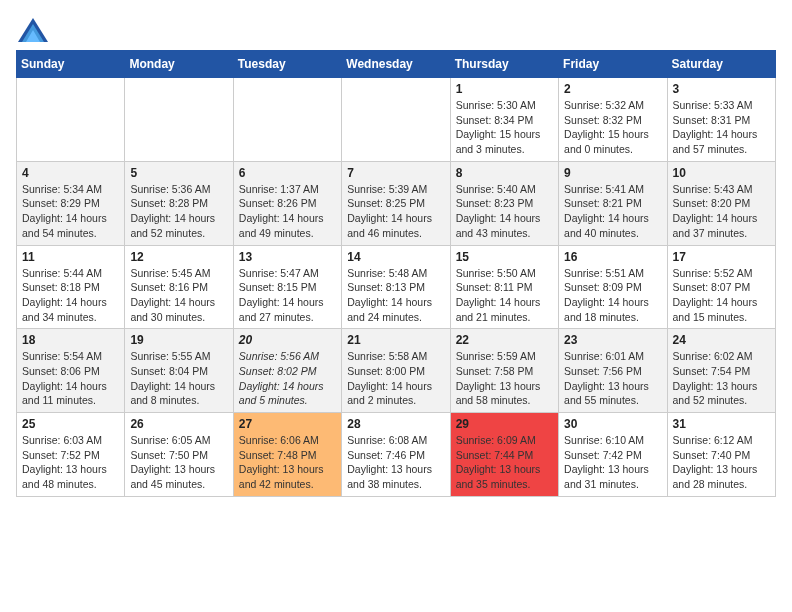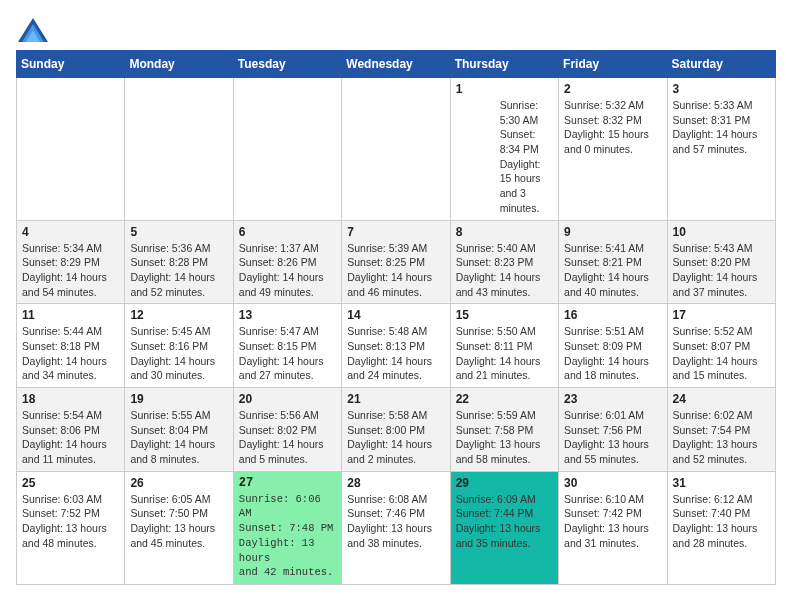--- a/index.html
+++ b/index.html
@@ -123,21 +123,21 @@
       </tr>
   </thead>
   <tbody id="calendar-body">
   <tr>
         <td class="empty-cell" style="background: rgb(255, 255, 255);"></td>
         <td class="empty-cell" style="background: rgb(255, 255, 255);"></td>
         <td class="empty-cell" style="background: rgb(255, 255, 255);"></td>
         <td class="empty-cell" style="background: rgb(255, 255, 255);"></td>
         <td style="background: rgb(255, 255, 255);">
           <span class="day-number">1</span>
-          <div class="day-detail" style="white-space: pre-line; margin-left: 44px;">Sunrise: 5:30 AM
+          <div class="day-detail" style="white-space: pre-line;">Sunrise: 5:30 AM
 Sunset: 8:34 PM
 Daylight: 15 hours
 and 3 minutes.</div>
         </td>
         <td style="background: rgb(255, 255, 255);">
           <span class="day-number">2</span>
           <div class="day-detail" style="white-space: pre-line;">Sunrise: 5:32 AM
 Sunset: 8:32 PM
 Daylight: 15 hours
 and 0 minutes.</div>
@@ -260,21 +260,21 @@
 Daylight: 14 hours
 and 11 minutes.</div>
         </td>
         <td style="background: rgb(242, 242, 242);">
           <span class="day-number">19</span>
           <div class="day-detail" style="white-space: pre-line;">Sunrise: 5:55 AM
 Sunset: 8:04 PM
 Daylight: 14 hours
 and 8 minutes.</div>
         </td>
-        <td style="background: rgb(242, 242, 242);">
+        <td style="background: rgb(242, 242, 242); font-style: italic;">
           <span class="day-number">20</span>
           <div class="day-detail" style="white-space: pre-line;">Sunrise: 5:56 AM
 Sunset: 8:02 PM
 Daylight: 14 hours
 and 5 minutes.</div>
         </td>
         <td style="background: rgb(242, 242, 242);">
           <span class="day-number">21</span>
           <div class="day-detail" style="white-space: pre-line;">Sunrise: 5:58 AM
 Sunset: 8:00 PM
@@ -311,35 +311,35 @@
 Daylight: 13 hours
 and 48 minutes.</div>
         </td>
         <td style="background: rgb(255, 255, 255);">
           <span class="day-number">26</span>
           <div class="day-detail" style="white-space: pre-line;">Sunrise: 6:05 AM
 Sunset: 7:50 PM
 Daylight: 13 hours
 and 45 minutes.</div>
         </td>
-        <td style="background: #86efac; font-family: Liberation Mono, monospace;">
+        <td style="background: #fdba74;">
           <span class="day-number">27</span>
           <div class="day-detail" style="white-space: pre-line;">Sunrise: 6:06 AM
 Sunset: 7:48 PM
 Daylight: 13 hours
 and 42 minutes.</div>
         </td>
         <td style="background: rgb(255, 255, 255); margin-left: 44px;">
           <span class="day-number">28</span>
           <div class="day-detail" style="white-space: pre-line;">Sunrise: 6:08 AM
 Sunset: 7:46 PM
 Daylight: 13 hours
 and 38 minutes.</div>
         </td>
-        <td style="background: #14b8a6;">
+        <td style="background: #ef4444;">
           <span class="day-number">29</span>
           <div class="day-detail" style="white-space: pre-line;">Sunrise: 6:09 AM
 Sunset: 7:44 PM
 Daylight: 13 hours
 and 35 minutes.</div>
         </td>
         <td style="background: rgb(255, 255, 255); margin-top: 18px;">
           <span class="day-number">30</span>
           <div class="day-detail" style="white-space: pre-line;">Sunrise: 6:10 AM
 Sunset: 7:42 PM

